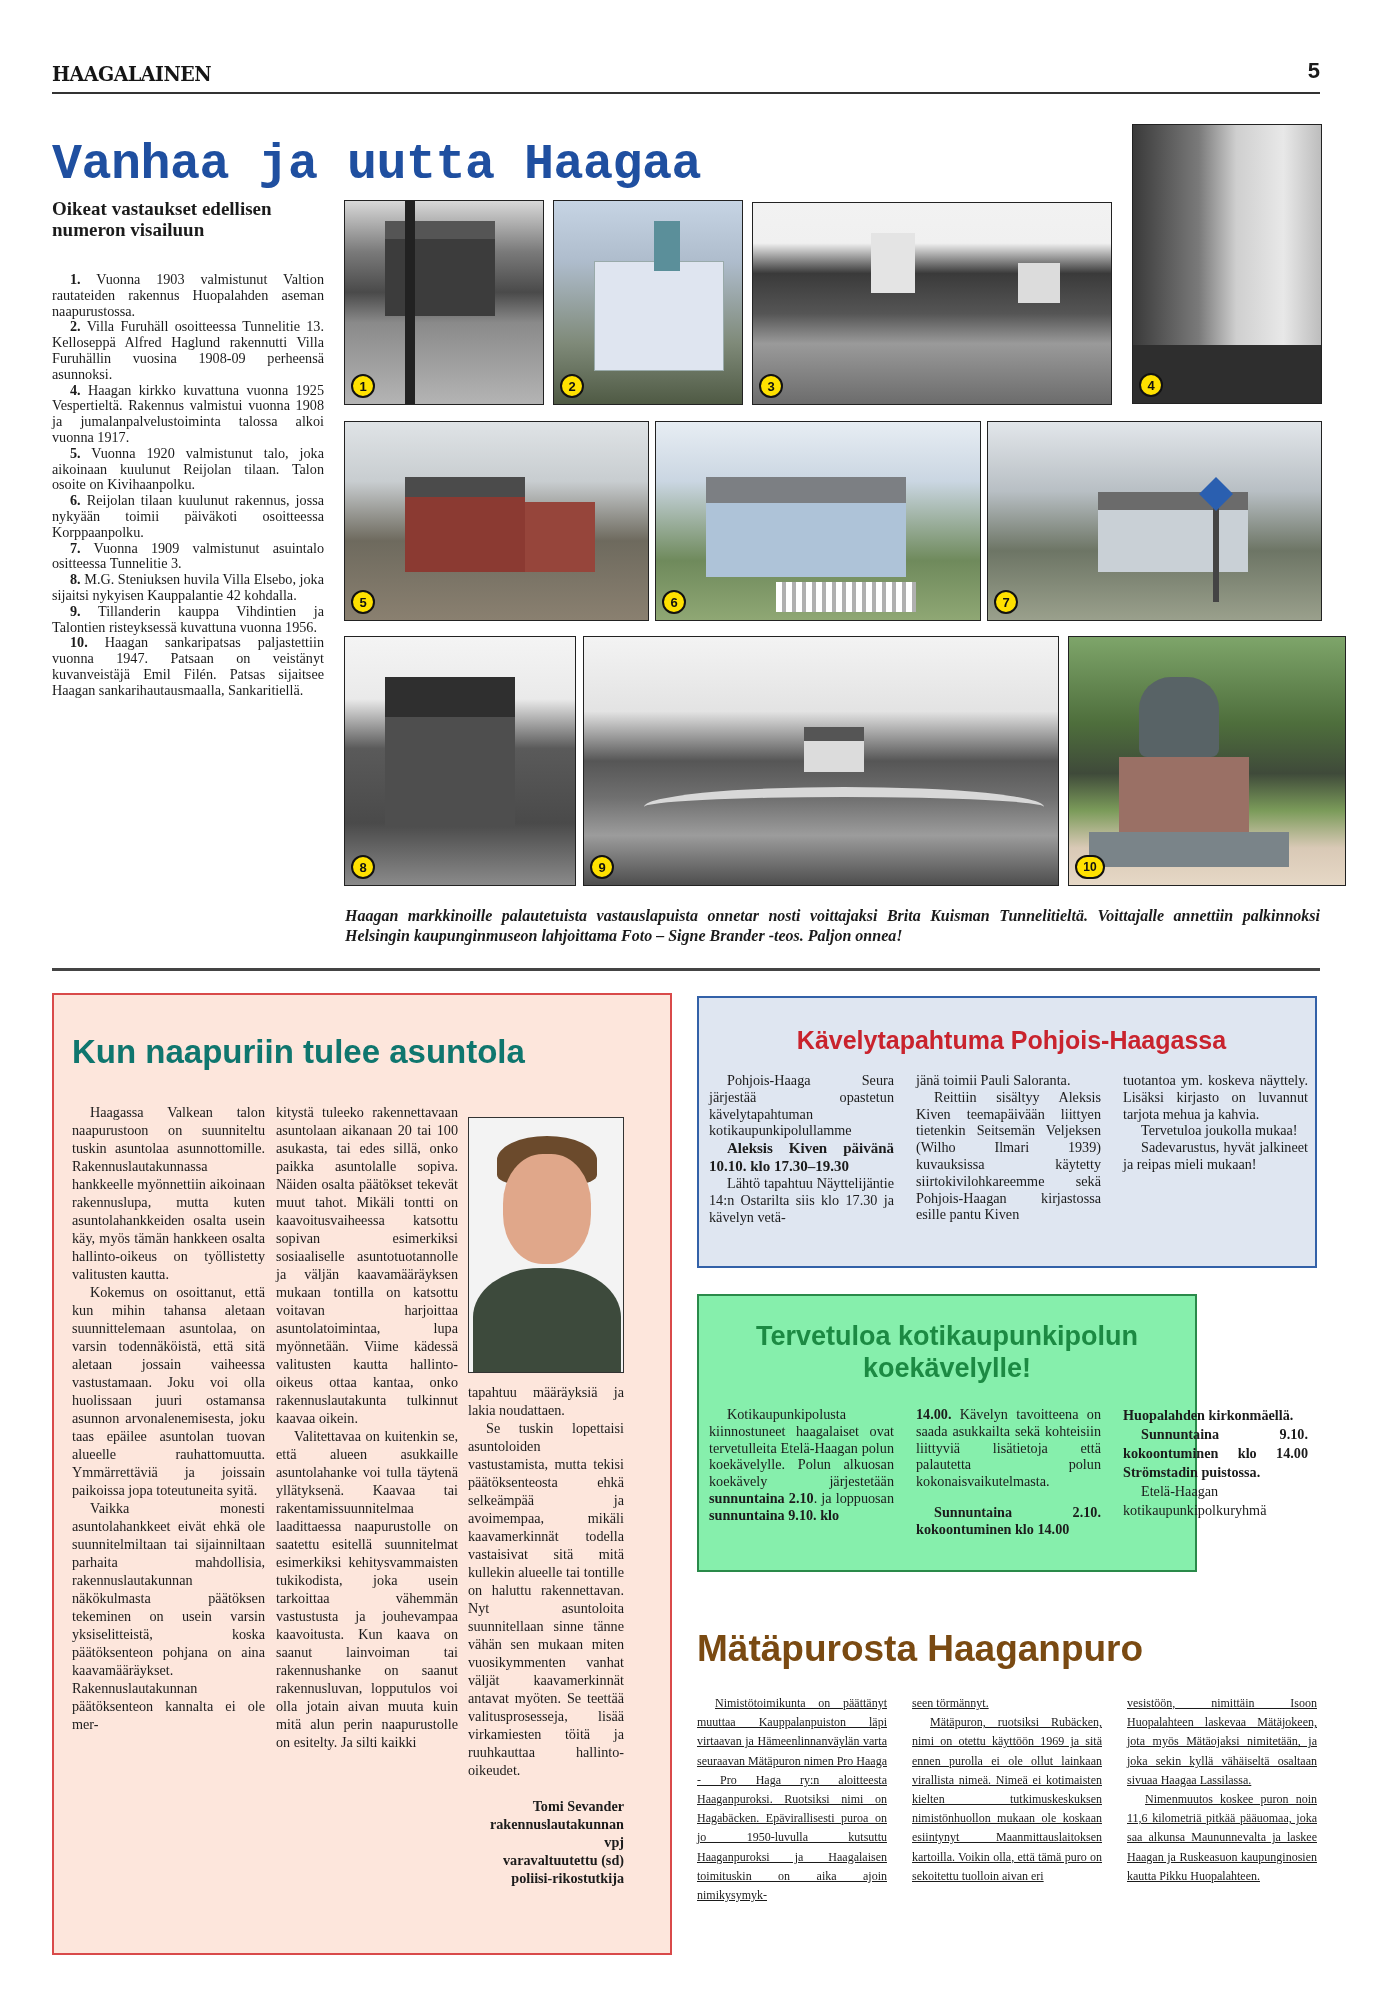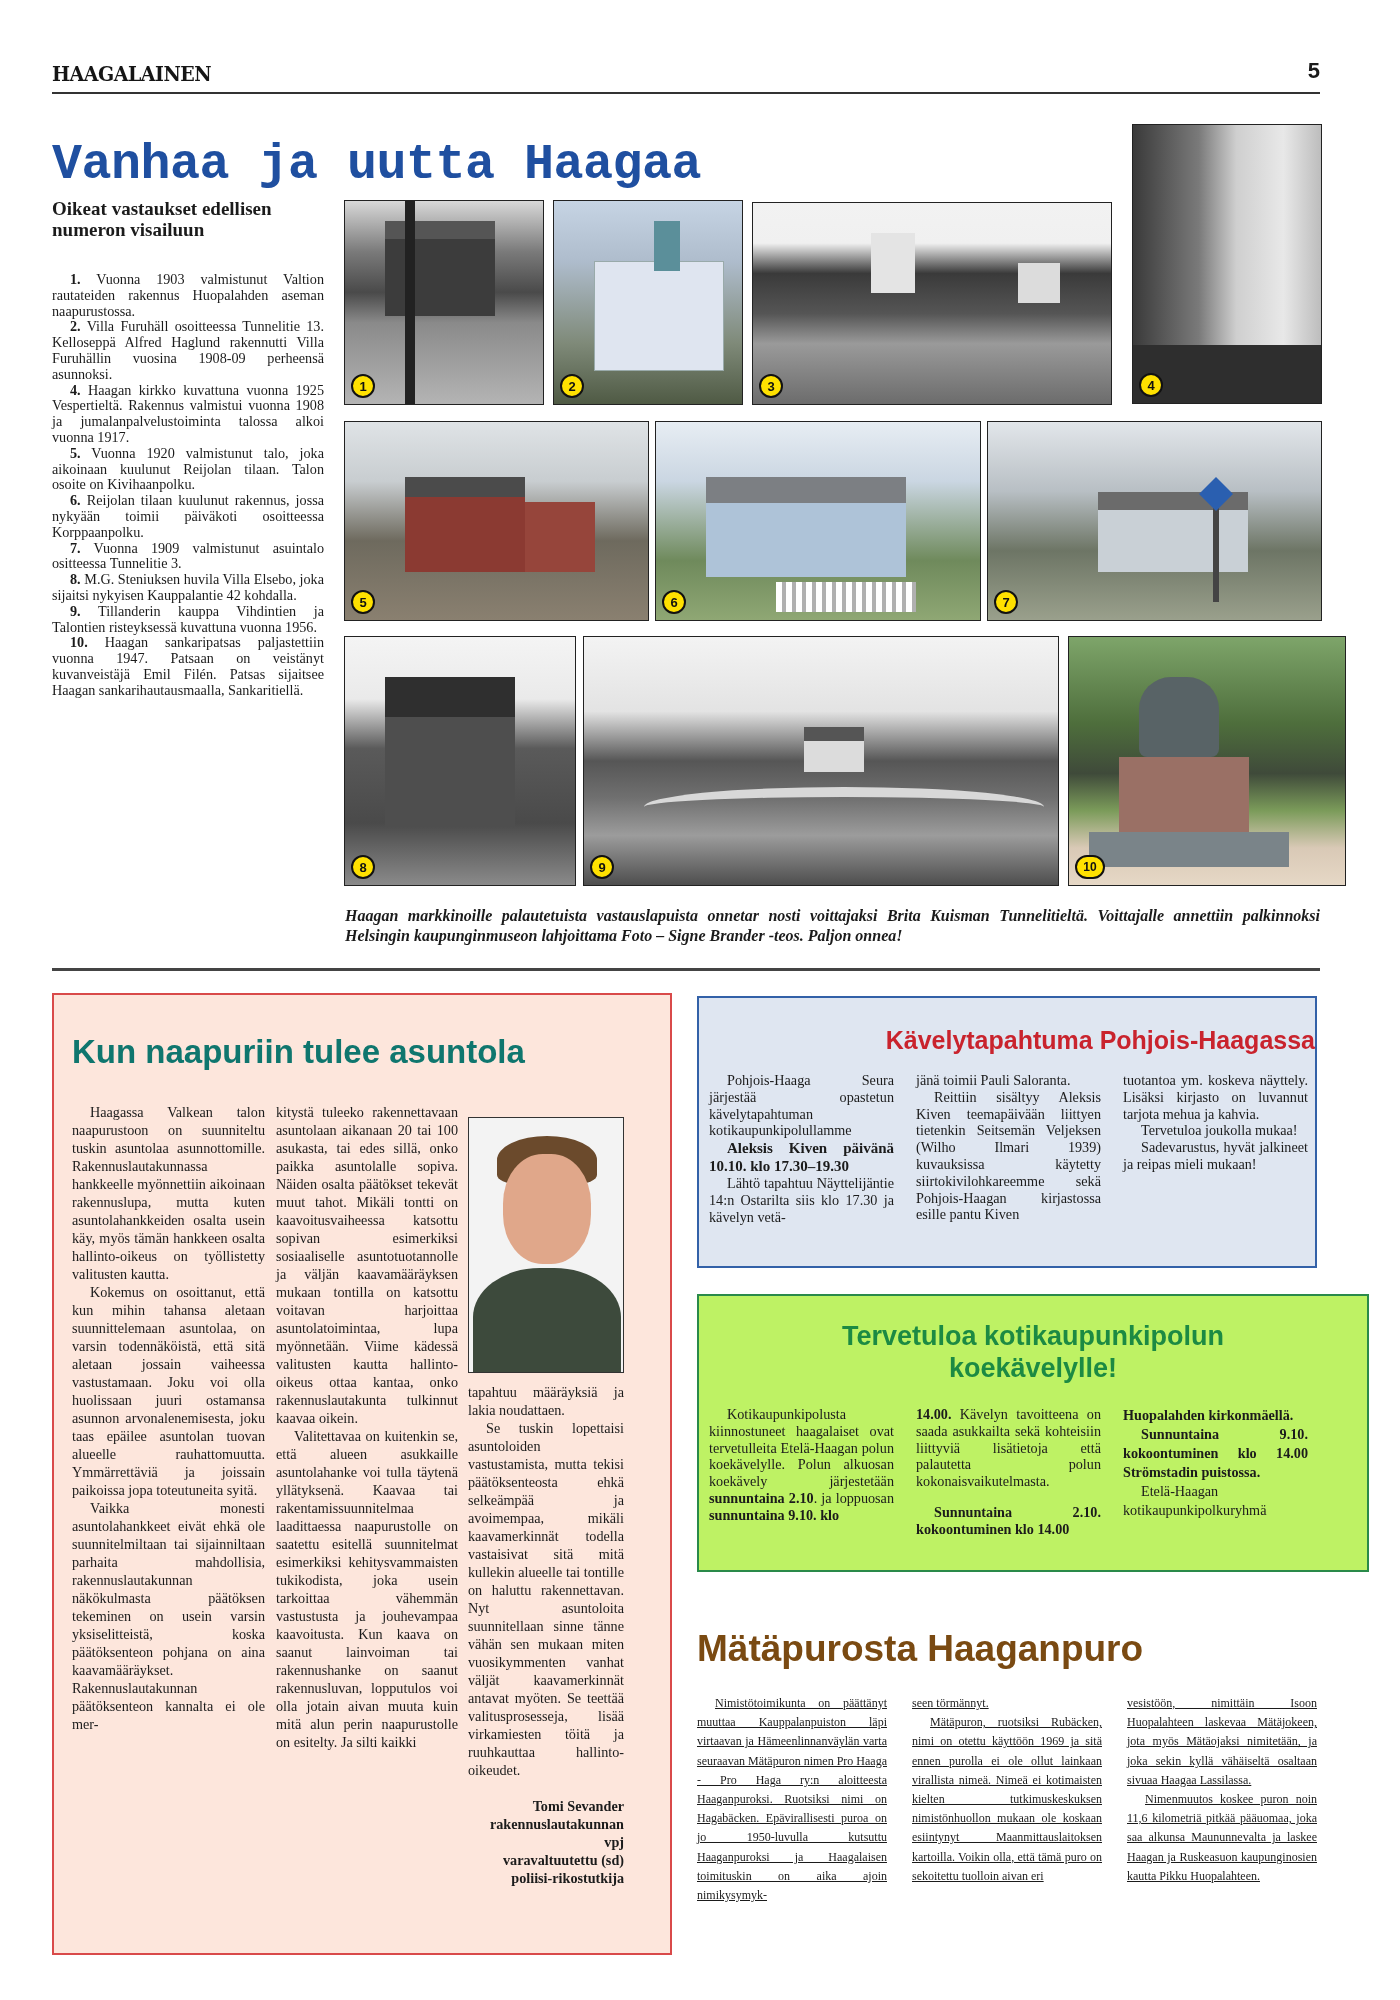--- a/index.html
+++ b/index.html
@@ -26,22 +26,22 @@
   .rule-mid { position: absolute; left: 52px; right: 80px; top: 968px; height: 3px; background: #444; }
 
   .box-pink { position: absolute; left: 52px; top: 993px; width: 620px; height: 962px; background: #fde6dc; border: 2px solid #d94a4a; }
   .box-pink h2 { position: absolute; left: 18px; top: 38px; font-family: "Liberation Sans", sans-serif; font-weight: bold; font-size: 33px; color: #0f766e; }
   .col { position: absolute; font-size: 14.2px; line-height: 18px; text-align: justify; }
   .col p { text-indent: 18px; }
   .portrait { position: absolute; left: 414px; top: 122px; width: 156px; height: 256px; border: 1px solid #333; background: #eee; overflow: hidden; }
   .signature { font-weight: bold; text-align: right; margin-top: 18px; line-height: 18px; }
 
   .box-blue { position: absolute; left: 697px; top: 996px; width: 620px; height: 272px; background: #dfe6f1; border: 2px solid #3361a8; }
-  .box-blue h2 { position: absolute; left: 9px; right: 0; top: 28px; text-align: right; font-family: "Liberation Sans", sans-serif; font-weight: bold; font-size: 25px; color: #c9232d; }
-  .box-green { position: absolute; left: 697px; top: 1294px; width: 672px; height: 278px; background: #bef264; border: 2px solid #2a8a4a; }
+  .box-blue h2 { position: absolute; left: 9px; right: 0; top: 28px; text-align: center; font-family: "Liberation Sans", sans-serif; font-weight: bold; font-size: 25px; color: #c9232d; }
+  .box-green { position: absolute; left: 697px; top: 1294px; width: 500px; height: 278px; background: #86efac; border: 2px solid #2a8a4a; }
   .box-green h2 { position: absolute; left: 0; right: 0; top: 24px; text-align: center; font-family: "Liberation Sans", sans-serif; font-weight: bold; font-size: 27px; line-height: 32px; color: #1c8a43; }
   .bcol { position: absolute; font-size: 14.2px; line-height: 16.8px; text-align: justify; }
   .bcol p { text-indent: 18px; }
   .bcol .bold { font-weight: bold; }
 
   .h-brown { position: absolute; left: 697px; top: 1628px; font-family: "Liberation Sans", sans-serif; font-weight: bold; font-size: 37px; color: #7a4a12; }
   .mcol { position: absolute; top: 1694px; width: 190px; font-size: 12px; line-height: 19.2px; text-align: justify; text-decoration: underline; }
   .mcol p { text-indent: 18px; }
 </style>
 </head>

